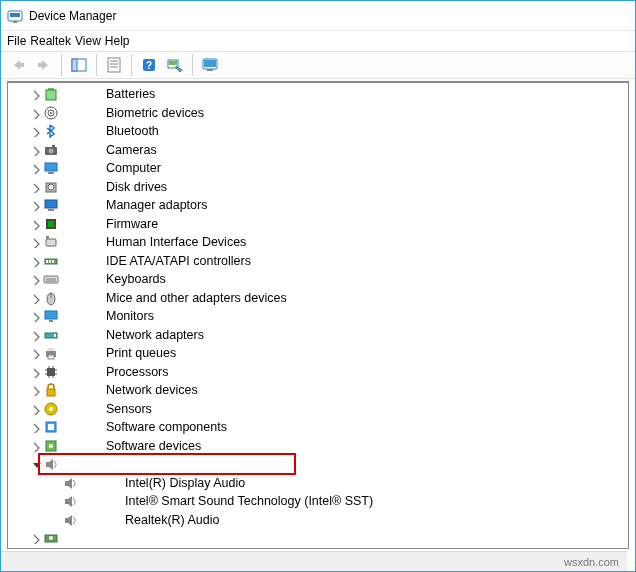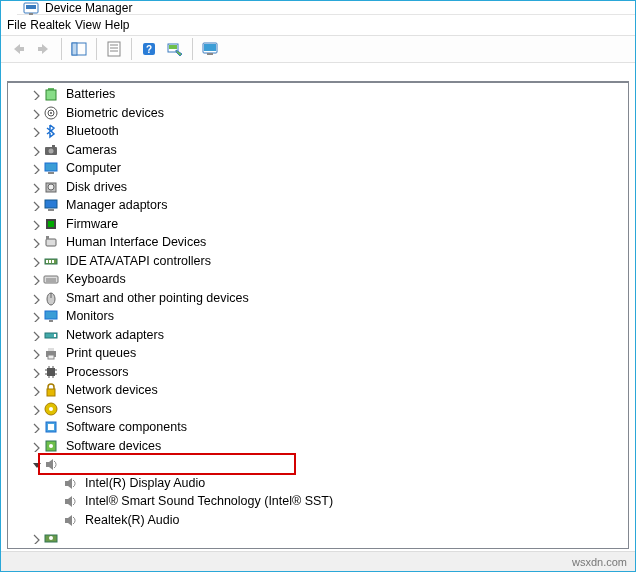--- a/index.html
+++ b/index.html
@@ -8,27 +8,26 @@
     font-family: "Segoe UI", Tahoma, sans-serif;
     font-size: 12px;
     background: #fff;
     width: 636px;
     height: 572px;
     overflow: hidden;
     border: 1px solid #2aa7d8;
     position: relative;
   }
   .titlebar {
-    height: 14px;
+    height: 30px;
     background: #fff;
     border-bottom: 1px solid #e5e5e5;
     display: flex;
     align-items: center;
     padding: 0 6px;
-    margin-left: 16px;
   }
   .titlebar .app-icon { width: 16px; height: 16px; margin-right: 6px; }
   .titlebar .title { font-size: 12px; color: #000; }
   .menubar {
     height: 20px;
     display: flex;
     align-items: center;
     padding: 0 6px;
     gap: 4px;
   }
@@ -74,32 +73,32 @@
     white-space:nowrap;
   }
   .exp {
     width:16px; height:16px; flex:0 0 16px;
     display:flex;align-items:center;justify-content:center;
     color:#6b6b6b;
   }
   .exp svg{display:block}
   .spacer { display:inline-block; width:19px; height:1px; flex:0 0 19px;}
   .ico { width:16px; height:16px; flex:0 0 16px; margin:0 4px 0 0; display:flex;align-items:center;justify-content:center;}
-  .label { padding:1px 3px; }
+  .label { padding:1px 3px;margin-left:40px; }
   .selected {
     background:#cde8ff;
     outline:1px dotted #333;
   }
   .highlight-box {
     position:absolute;
     border:2px solid #d30000;
     pointer-events:none;
   }
   .statusbar {
-    position:absolute; left:0; right:0; bottom:0; height:20px;
+    position:absolute; left:0; right:8px; bottom:0; height:20px;
     border-top:1px solid #ddd;
     background:#f0f0f0;
     display:flex;align-items:center;justify-content:flex-end;
     padding:0 8px;
     font-size:11px;color:#777;
   }
 
   
   .tree::-webkit-scrollbar{width:16px;height:16px}
   .tree::-webkit-scrollbar-thumb{background:#c1c1c1;border:1px solid #a8a8a8}
@@ -338,21 +337,21 @@
         <span class="exp">
           <svg width="12" height="12">
             <use href="#chev-right"></use>
           </svg>
         </span>
         <span class="ico">
           <svg width="16" height="16">
             <use href="#i-mouse"></use>
           </svg>
         </span>
-        <span class="label">Smart and other pointing devices</span>
+        <span class="label">Mice and other adapters devices</span>
       </div>
       <div class="node">
         <span class="spacer"></span>
         <span class="exp">
           <svg width="12" height="12">
             <use href="#chev-right"></use>
           </svg>
         </span>
         <span class="ico">
           <svg width="16" height="16">

